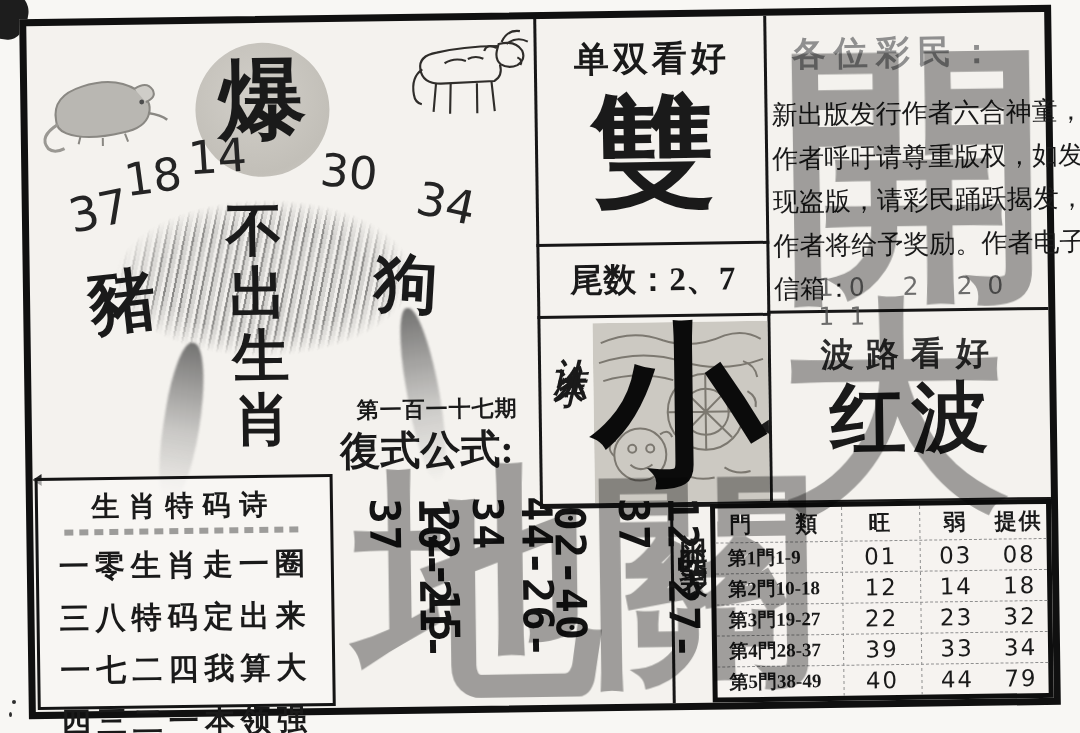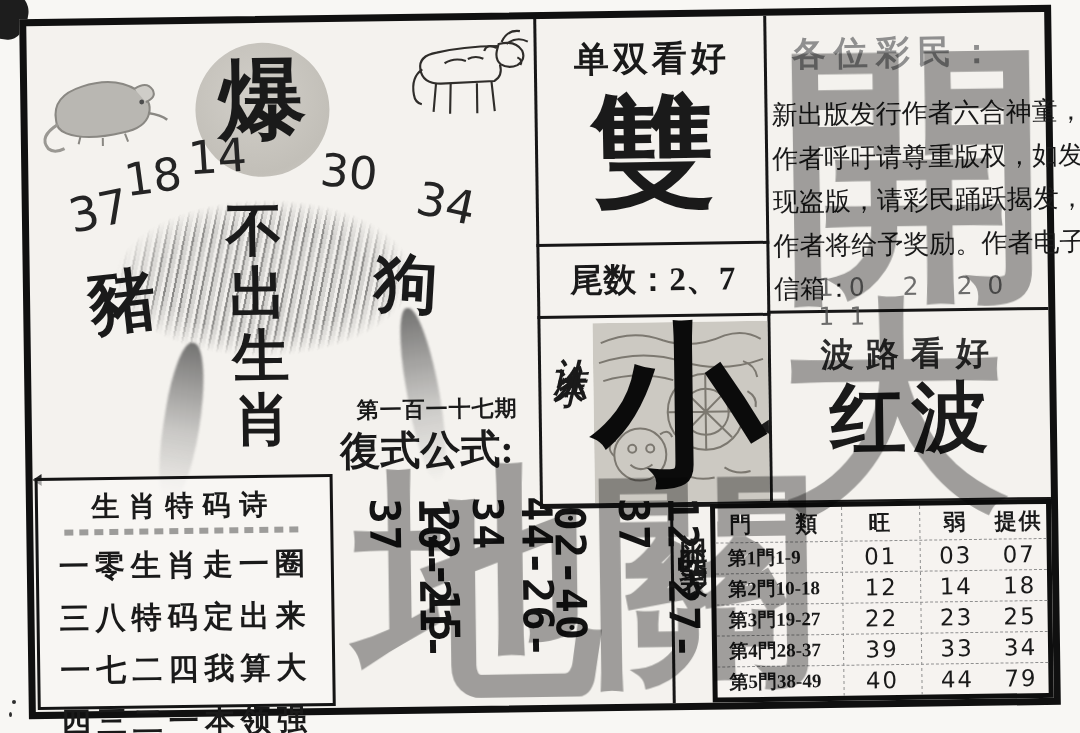--- a/index.html
+++ b/index.html
@@ -251,33 +251,33 @@
           <span>類</span>
         </div>
         <div class="tval">旺</div>
         <div class="tval">弱</div>
         <div class="tval">提供</div>
       </div>
       <div class="trow">
         <div class="tlbl">第1門1-9</div>
         <div class="tval">01</div>
         <div class="tval">03</div>
-        <div class="tval">07</div>
+        <div class="tval">08</div>
       </div>
       <div class="trow">
         <div class="tlbl">第2門10-18</div>
         <div class="tval">12</div>
         <div class="tval">14</div>
         <div class="tval">18</div>
       </div>
       <div class="trow">
         <div class="tlbl">第3門19-27</div>
         <div class="tval">22</div>
         <div class="tval">23</div>
-        <div class="tval">25</div>
+        <div class="tval">32</div>
       </div>
       <div class="trow">
         <div class="tlbl">第4門28-37</div>
         <div class="tval">39</div>
         <div class="tval">33</div>
         <div class="tval">34</div>
       </div>
       <div class="trow">
         <div class="tlbl">第5門38-49</div>
         <div class="tval">40</div>

